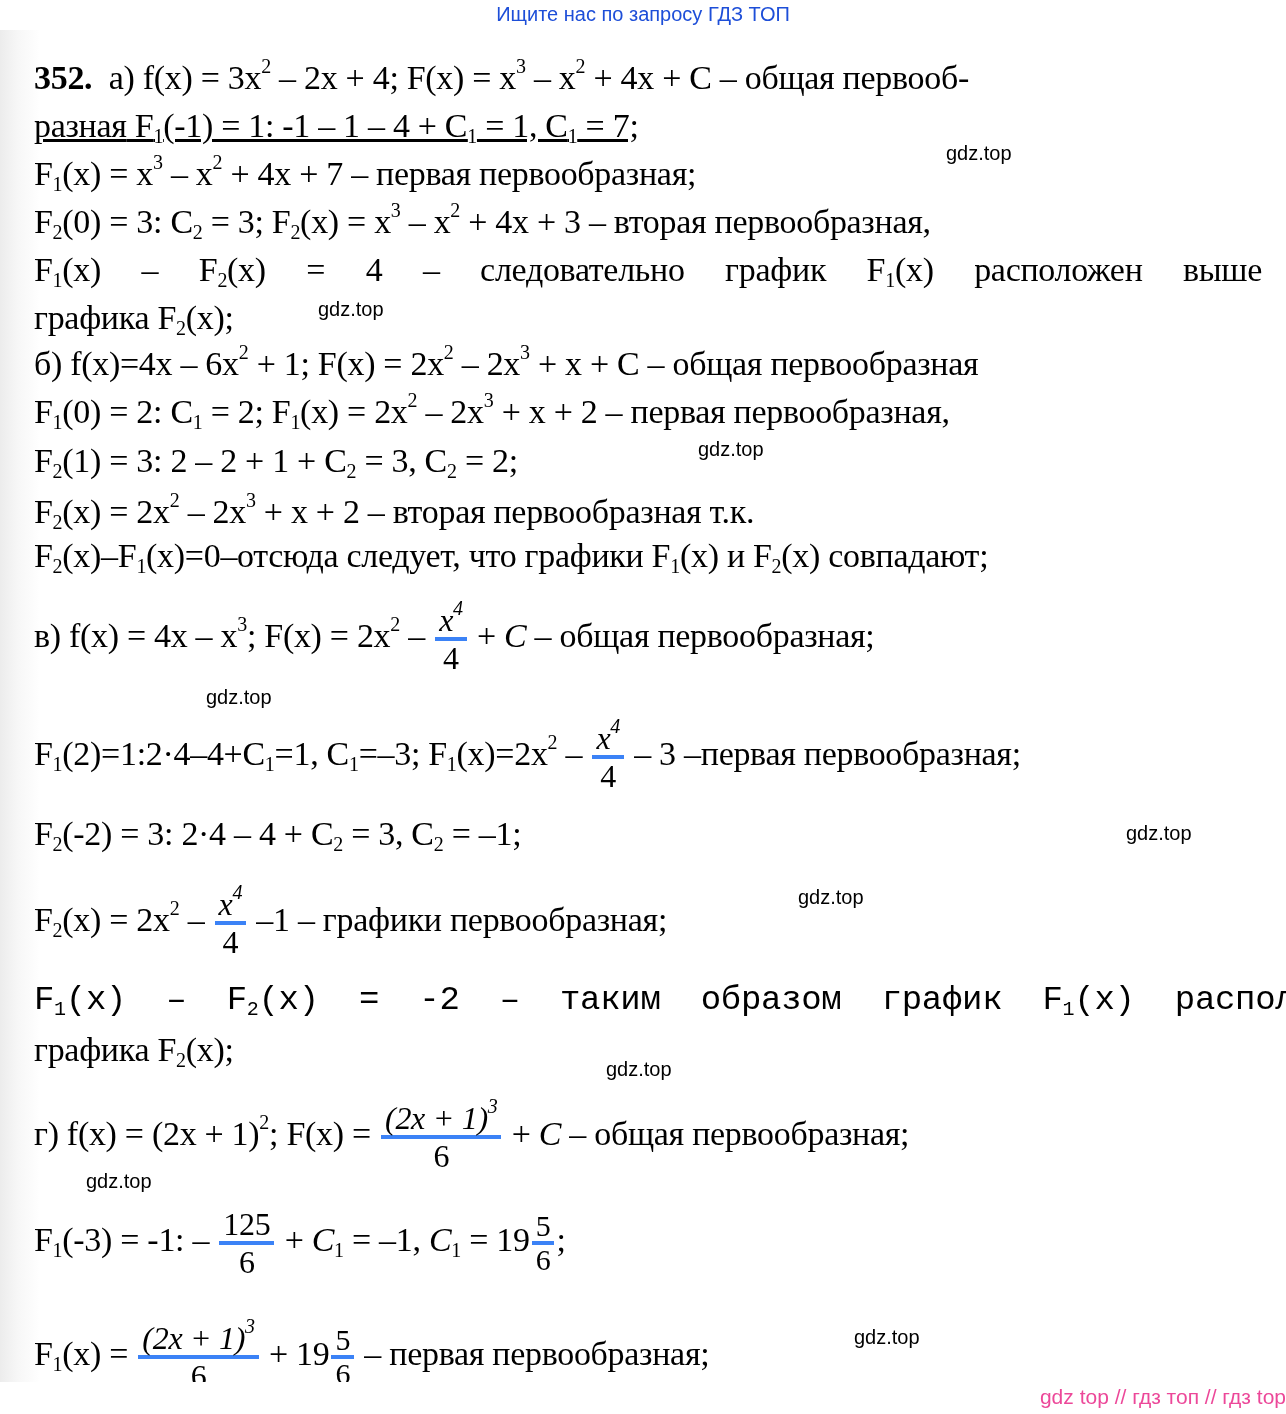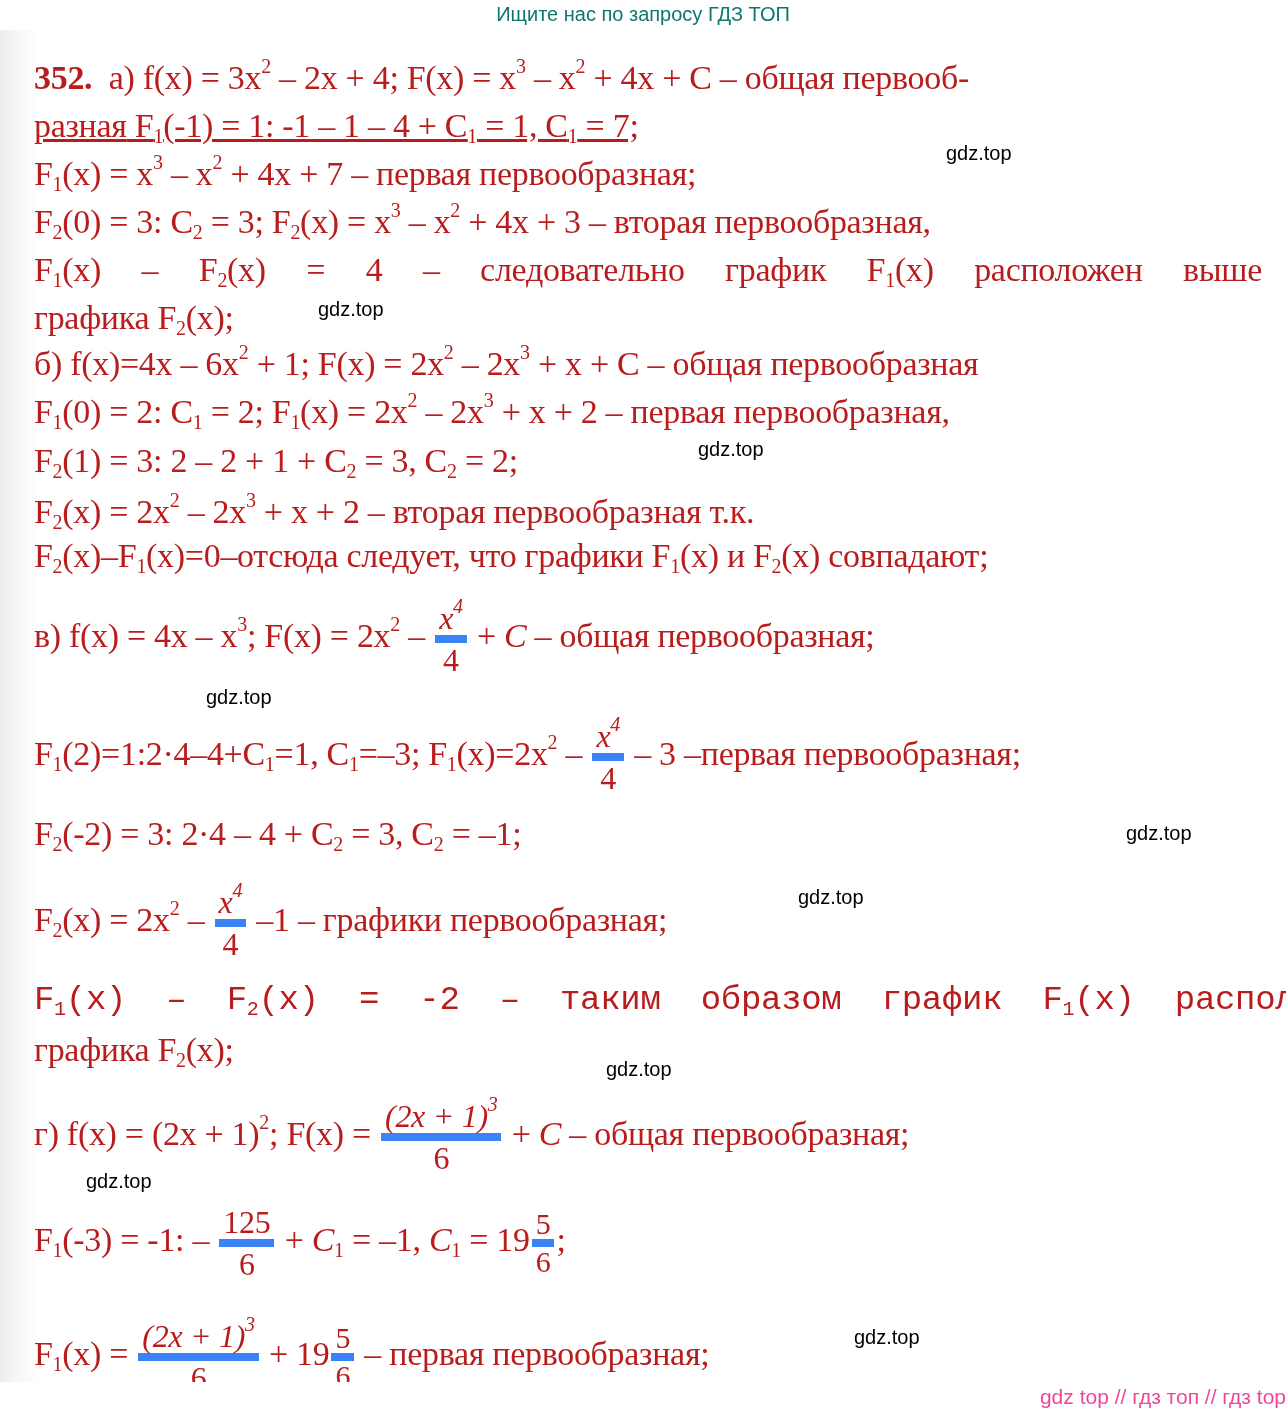--- a/index.html
+++ b/index.html
@@ -5,41 +5,41 @@
     html, body { margin: 0; padding: 0; }
     body {
       width: 1286px; height: 1414px; position: relative; overflow: hidden;
       background: #ffffff;
       font-family: "Liberation Serif", "DejaVu Serif", serif;
       color: #3a3a3a;
     }
     .top-banner {
       position: absolute; left: 0; top: 0; width: 1286px; height: 28px;
       text-align: center; font-family: "Liberation Sans", "DejaVu Sans", sans-serif;
-      font-size: 20px; line-height: 28px; color: #0f766e;
+      font-size: 20px; line-height: 28px; color: #1d4ed8;
     }
     .scan {
       position: absolute; left: 0; top: 30px; width: 1286px; height: 1352px;
       background: linear-gradient(90deg, #ececec 0px, #f7f7f7 18px, #ffffff 40px, #ffffff 100%);
     }
     .line {
       position: absolute; left: 34px; white-space: nowrap;
-      font-size: 34px; line-height: 40px; color: #b91c1c;
+      font-size: 34px; line-height: 40px; color: #000000;
       letter-spacing: -0.3px;
     }
     .line.justify { width: 1228px; text-align-last: justify; text-align: justify; }
     .num { font-weight: bold; }
     sup { font-size: 20px; vertical-align: 16px; line-height: 0; }
     sub { font-size: 20px; vertical-align: -6px; line-height: 0; }
     .frac {
       display: inline-block; vertical-align: middle; text-align: center;
       position: relative; margin: 0 2px;
     }
     .frac .n, .frac .d { display: block; line-height: 34px; font-size: 32px; }
-    .frac .n { border-bottom: 8px solid #3b82f6; padding: 0 4px; font-style: italic; }
+    .frac .n { border-bottom: 4px solid #3b82f6; padding: 0 4px; font-style: italic; }
     .frac .d { }
     .frac.small .n, .frac.small .d { font-size: 30px; line-height: 30px; }
     .ital { font-style: italic; }
     .wm {
       position: absolute; font-family: "Liberation Sans", "DejaVu Sans", sans-serif;
       font-size: 20px; color: #000; line-height: 30px;
     }
     .bottom-banner {
       position: absolute; left: 0; top: 1382px; width: 1286px; height: 32px;
       text-align: right; font-family: "Liberation Sans", "DejaVu Sans", sans-serif;

